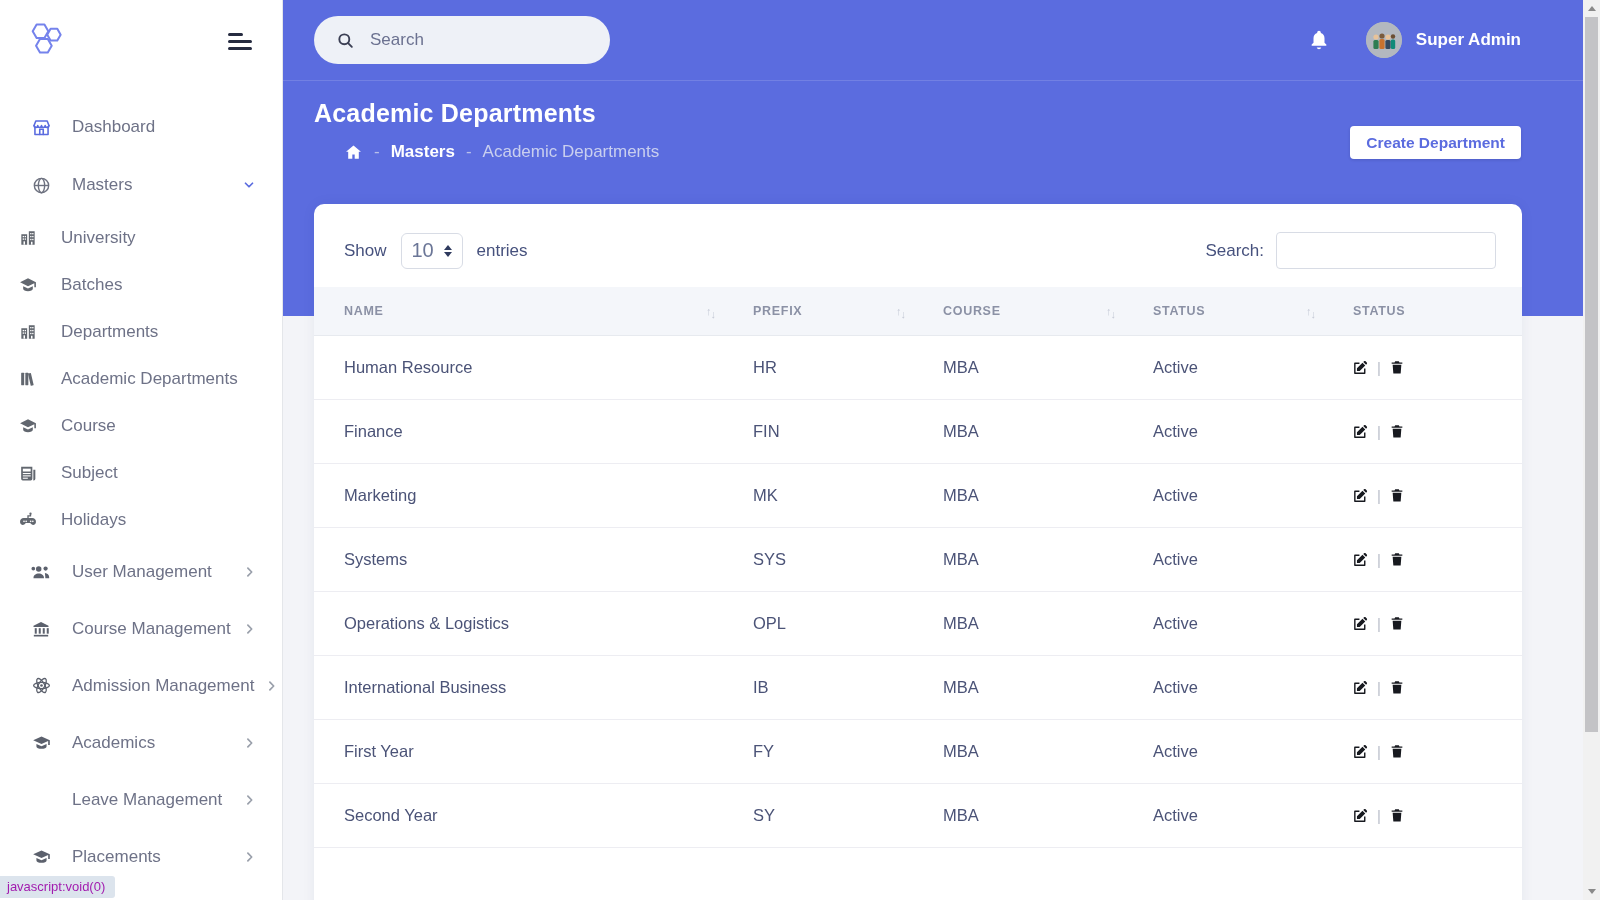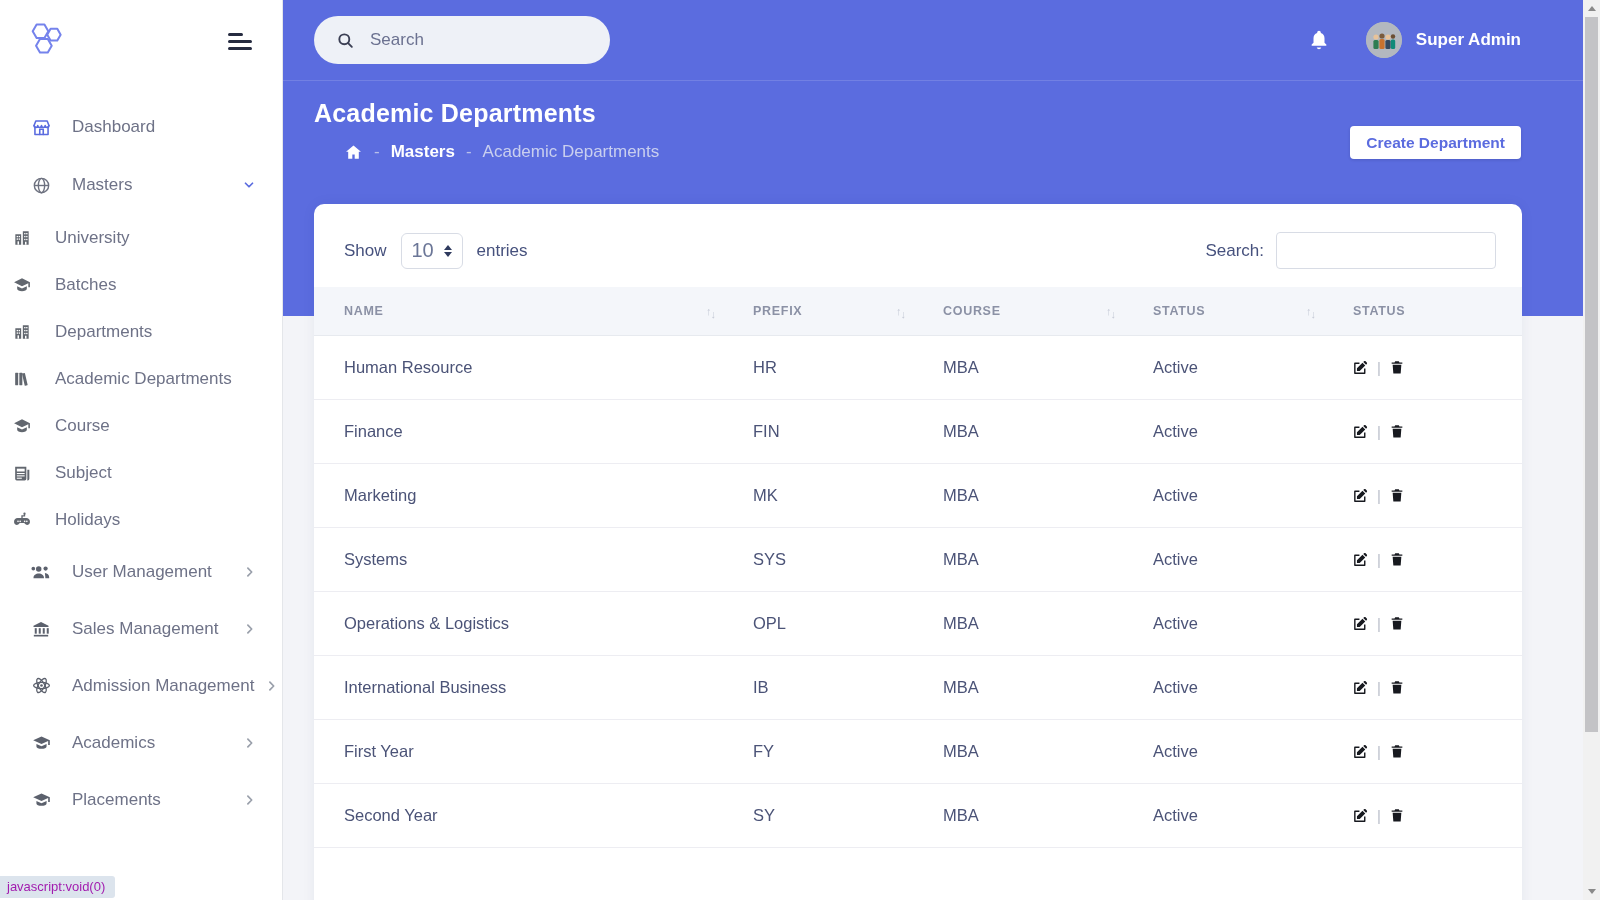--- a/index.html
+++ b/index.html
@@ -21,21 +21,21 @@
   .burger i { display:block; height:3px; background:#262b40; border-radius:2px; margin:4px 0; }
   .burger i.short { width:15px; }
   .burger i.long { width:24px; }
   .snav { margin-top:18px; }
   .s-item {
     display:flex; align-items:center; position:relative;
     padding-left:30px; padding-right:22px; color:#6e7287; font-size:17px; cursor:pointer;
     text-decoration:none; height:58px;
   }
   .s-item .ic { width:22px; display:flex; justify-content:center; align-items:center; margin-right:20px; flex:0 0 22px; }
-  .s-item.sub { height:47px; padding-left:10px;text-align:center; }
+  .s-item.sub { height:47px; padding-left:16px;text-align:center; }
   .s-item.sub .ic { margin-right:21px; width:24px; flex:0 0 24px; }
   .s-item.grp { height:57px; }
   .chev { position:absolute; right:26px; top:50%; transform:translateY(-50%); display:flex; }
   .chev.tight { right:4px; }
   .lbl { white-space:nowrap; }
 
   
   .statusbar {
     position:absolute; left:0; bottom:2px; z-index:20;
     background:#dce4ed; color:#a21caf; font-size:13px;
@@ -293,21 +293,21 @@
         <span class="ic">
           <svg width="20" height="20" viewBox="0 0 24 24" fill="#5c616d">
             <path d="M12 3.5 21 8v1.7H3V8l9-4.5z"></path>
             <rect x="4.5" y="11" width="2.4" height="6.6"></rect>
             <rect x="9.3" y="11" width="2.4" height="6.6"></rect>
             <rect x="14.1" y="11" width="2.4" height="6.6"></rect>
             <rect x="18.9" y="11" width="2.4" height="6.6"></rect>
             <rect x="3.4" y="19" width="17.2" height="2"></rect>
           </svg>
         </span>
-        <span class="lbl">Sales Management</span>
+        <span class="lbl">Course Management</span>
         <span class="chev">
           <svg width="13" height="13" viewBox="0 0 24 24" fill="none" stroke="#9aa0ab" stroke-width="3.2" stroke-linecap="round" stroke-linejoin="round">
               <path d="M9 5l7 7-7 7"></path>
             </svg>
         </span>
       </a>
 
       <a class="s-item grp">
         <span class="ic">
           <svg width="21" height="21" viewBox="0 0 24 24" fill="none" stroke="#5c616d" stroke-width="1.5">
@@ -332,20 +332,29 @@
           </svg>
         </span>
         <span class="lbl">Academics</span>
         <span class="chev">
           <svg width="13" height="13" viewBox="0 0 24 24" fill="none" stroke="#9aa0ab" stroke-width="3.2" stroke-linecap="round" stroke-linejoin="round">
               <path d="M9 5l7 7-7 7"></path>
             </svg>
         </span>
       </a>
 
+      <a class="s-item grp">
+        <span class="ic"></span>
+        <span class="lbl">Leave Management</span>
+        <span class="chev">
+          <svg width="13" height="13" viewBox="0 0 24 24" fill="none" stroke="#9aa0ab" stroke-width="3.2" stroke-linecap="round" stroke-linejoin="round">
+              <path d="M9 5l7 7-7 7"></path>
+            </svg>
+        </span>
+      </a>
 
       <a class="s-item grp">
         <span class="ic">
           <svg width="21" height="21" viewBox="0 0 24 24" fill="#5c616d">
             <path d="M12 5 2.5 9.4 12 13.8l7.6-3.5v4.5h1.9V9.4L12 5zM6.2 13.6v2.9c0 1.5 2.6 2.7 5.8 2.7s5.8-1.2 5.8-2.7v-2.9L12 16.3l-5.8-2.7z"></path>
           </svg>
         </span>
         <span class="lbl">Placements</span>
         <span class="chev">
           <svg width="13" height="13" viewBox="0 0 24 24" fill="none" stroke="#9aa0ab" stroke-width="3.2" stroke-linecap="round" stroke-linejoin="round">

